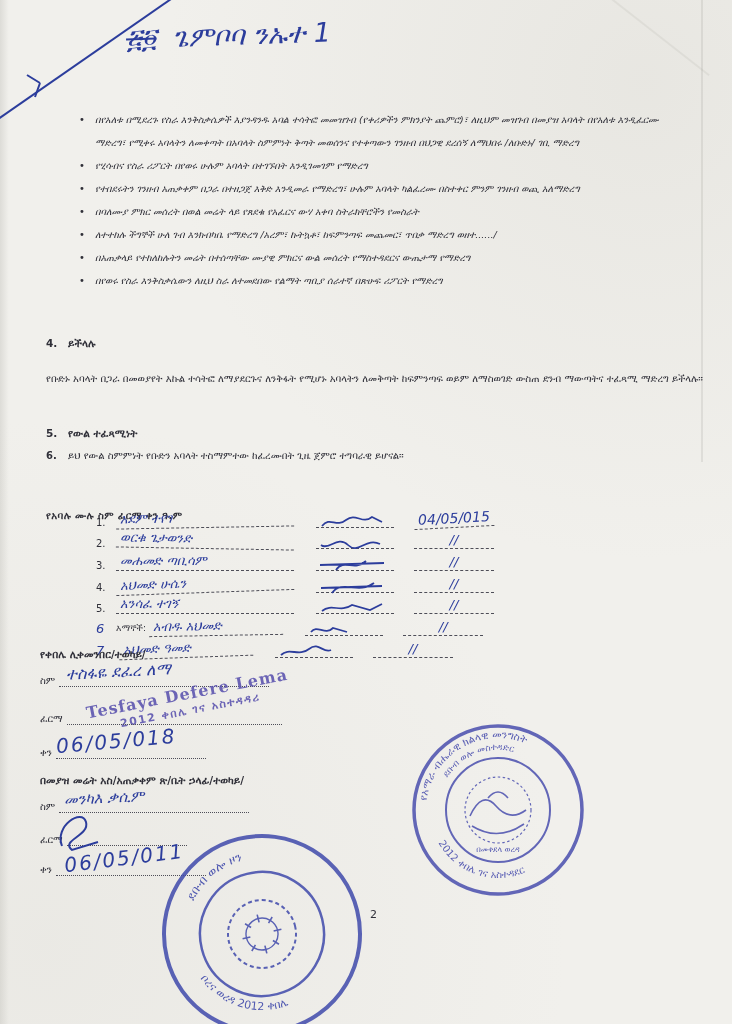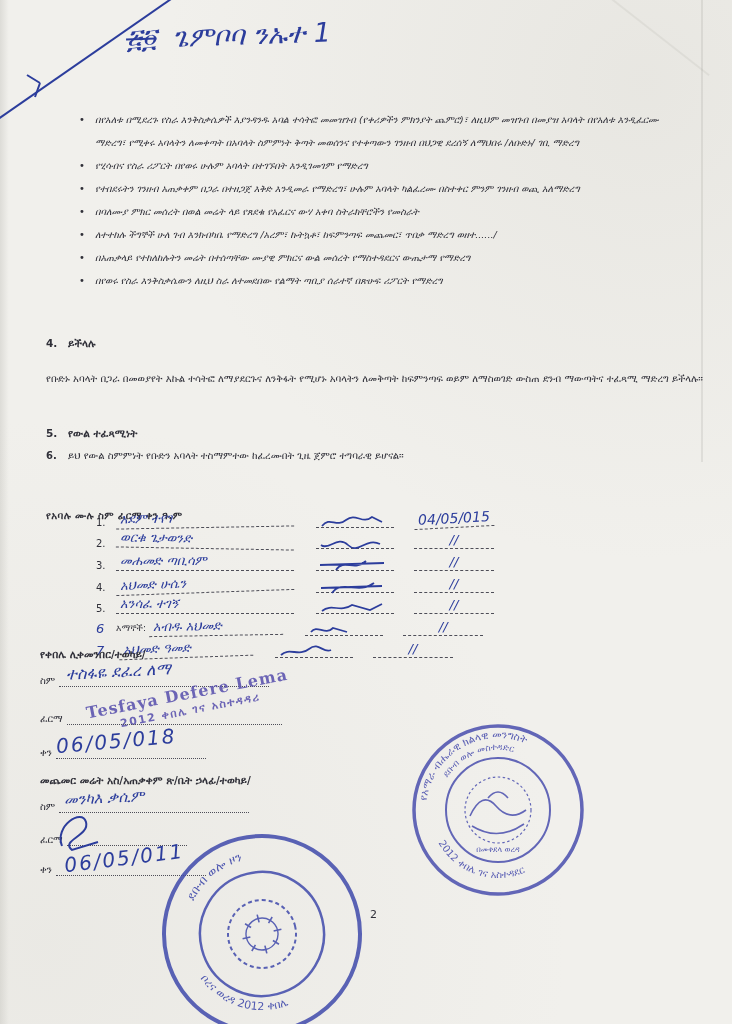--- a/index.html
+++ b/index.html
@@ -210,21 +210,21 @@
   <div class="abs chair-sig-row frow">
     <span class="flabel">ፈርማ</span>
       <span class="fline w215"></span>
   </div>
   <div class="abs chair-date-row frow">
     <span class="flabel">ቀን</span>
       <span class="fline w150"></span>
   </div>
   <div class="abs chair-date-value hw">06/05/018</div>
 
-  <div class="abs land-heading block-heading">መጨመር መሬት አስ/አጠቃቀም ጽ/ቤት ኃላፊ/ተወካይ/</div>
+  <div class="abs land-heading block-heading">በመያዝ መሬት አስ/አጠቃቀም ጽ/ቤት ኃላፊ/ተወካይ/</div>
   <div class="abs land-name-row frow">
     <span class="flabel">ስም</span>
       <span class="fline w190"></span>
   </div>
   <div class="abs land-name-value hw">መንካእ ቃሲም</div>
   <div class="abs land-sig-row frow">
     <span class="flabel">ፈርማ</span>
       <span class="fline w120"></span>
   </div>
   <svg class="abs land-scribble" width="70" height="50">

